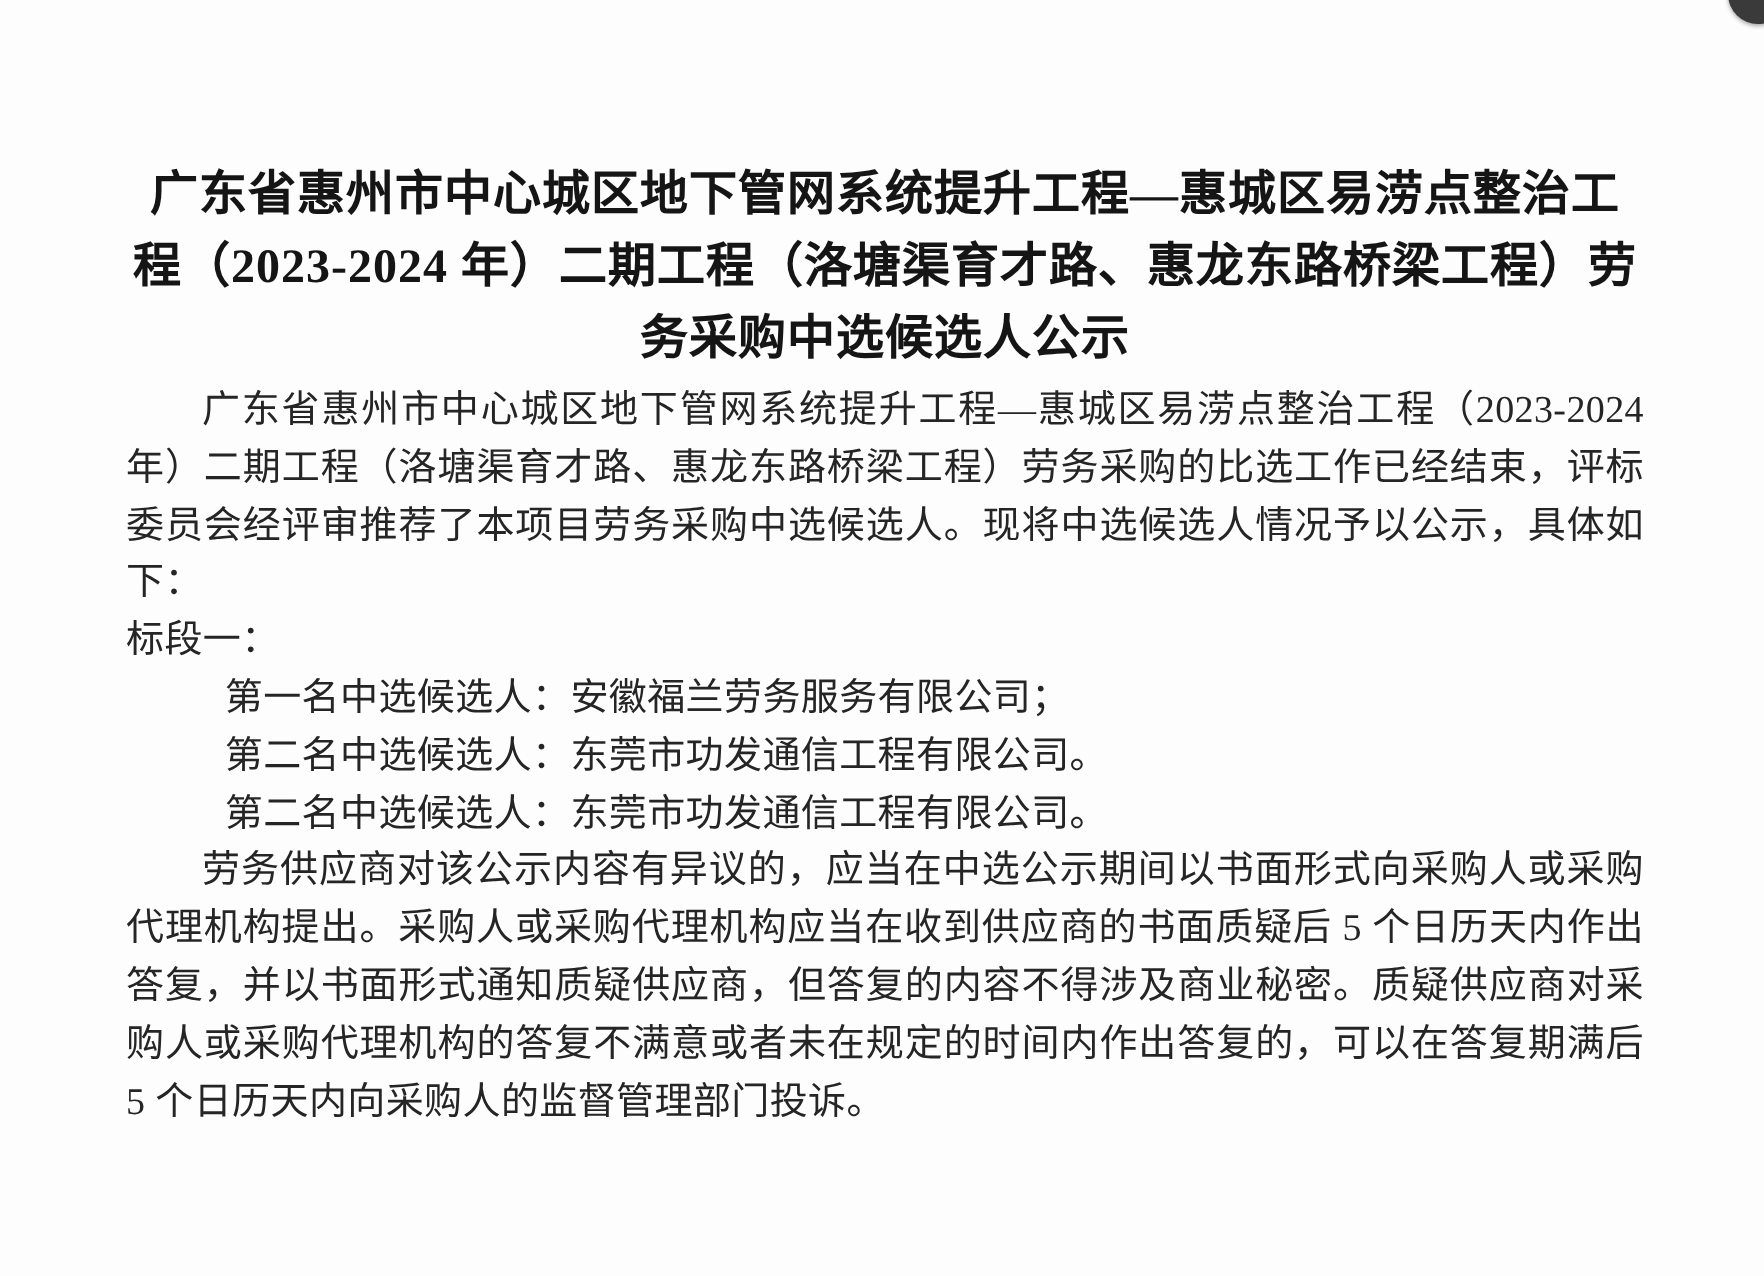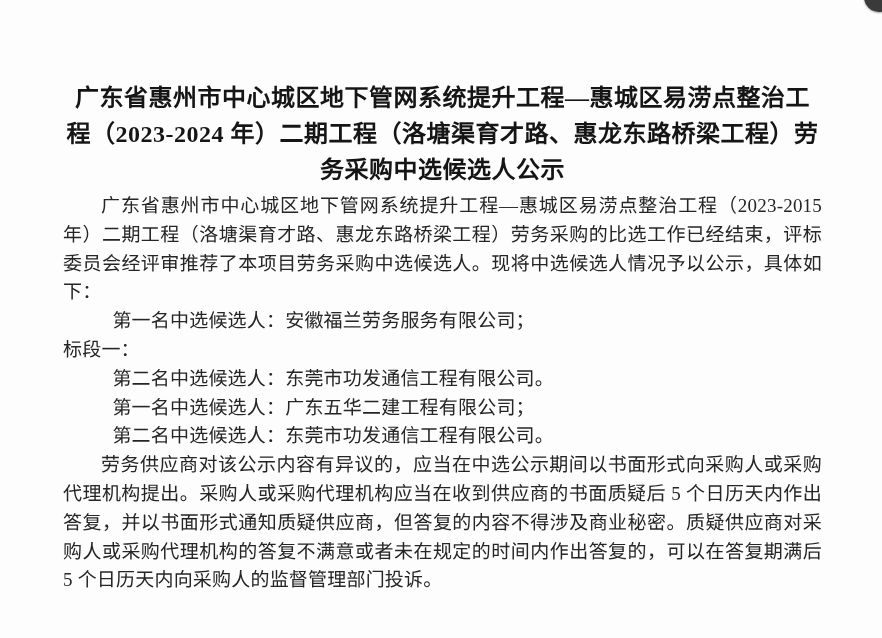--- a/index.html
+++ b/index.html
@@ -59,30 +59,29 @@
 <body>
 
 <div class="sheet">
 
   <div class="corner-fab"></div>
 
   <div class="doc">
 
     <h1 class="title">广东省惠州市中心城区地下管网系统提升工程—惠城区易涝点整治工程（2023-2024 年）二期工程（洛塘渠育才路、惠龙东路桥梁工程）劳务采购中选候选人公示</h1>
 
-    <p class="para indent-2">广东省惠州市中心城区地下管网系统提升工程—惠城区易涝点整治工程（2023-2015 年）二期工程（洛塘渠育才路、惠龙东路桥梁工程）劳务采购的比选工作已经结束，评标委员会经评审推荐了本项目劳务采购中选候选人。现将中选候选人情况予以公示，具体如下：</p>
+    <p class="para indent-2">广东省惠州市中心城区地下管网系统提升工程—惠城区易涝点整治工程（2023-2024 年）二期工程（洛塘渠育才路、惠龙东路桥梁工程）劳务采购的比选工作已经结束，评标委员会经评审推荐了本项目劳务采购中选候选人。现将中选候选人情况予以公示，具体如下：</p>
+
+    <p class="para flush">标段一：</p>
 
     <p class="para indent-deep">第一名中选候选人：安徽福兰劳务服务有限公司；</p>
-
-    <p class="para flush">标段一：</p>
 
     <p class="para indent-deep">第二名中选候选人：东莞市功发通信工程有限公司。</p>
 
 
-    <p class="para indent-deep">第一名中选候选人：广东五华二建工程有限公司；</p>
 
     <p class="para indent-deep">第二名中选候选人：东莞市功发通信工程有限公司。</p>
 
 
     <p class="para indent-2">劳务供应商对该公示内容有异议的，应当在中选公示期间以书面形式向采购人或采购代理机构提出。采购人或采购代理机构应当在收到供应商的书面质疑后 5 个日历天内作出答复，并以书面形式通知质疑供应商，但答复的内容不得涉及商业秘密。质疑供应商对采购人或采购代理机构的答复不满意或者未在规定的时间内作出答复的，可以在答复期满后 5 个日历天内向采购人的监督管理部门投诉。</p>
 
   </div>
 </div>
 
 </body></html>

